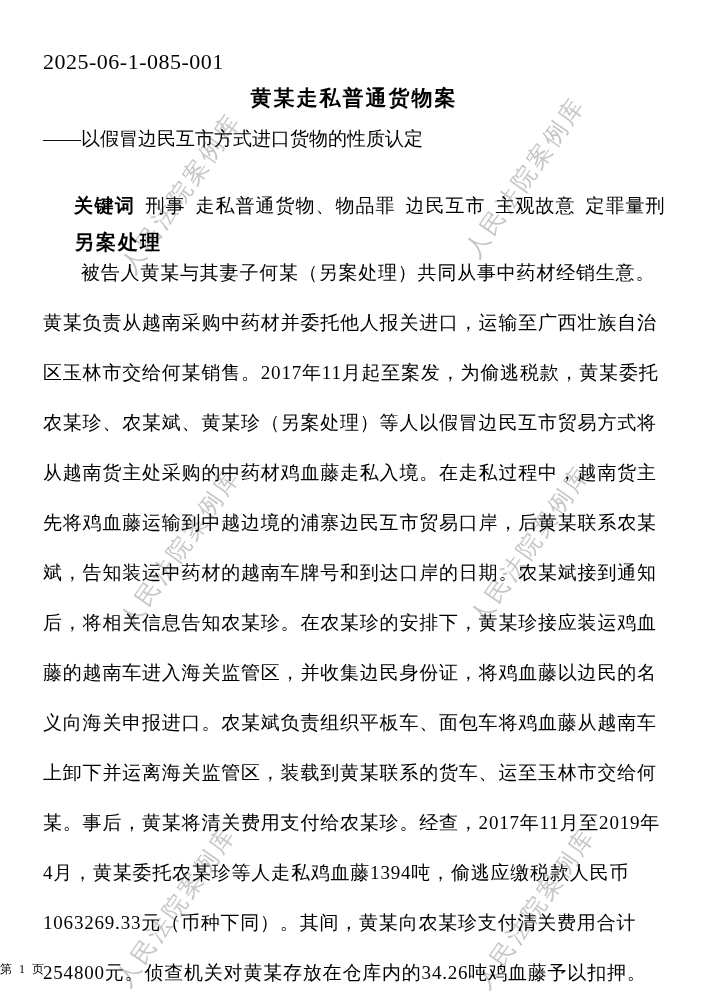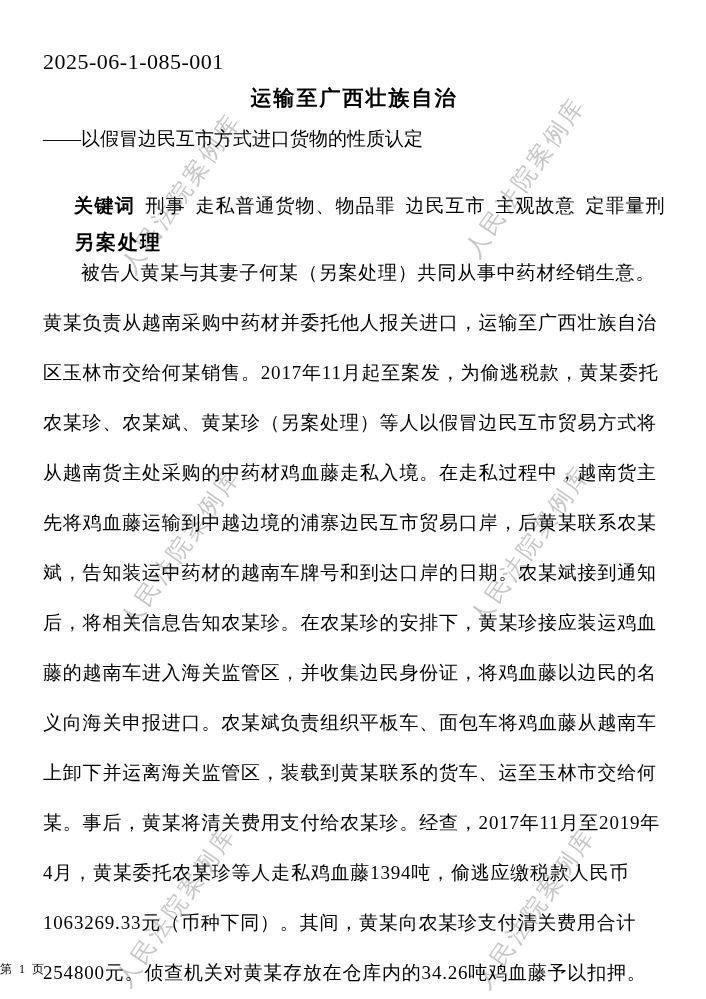--- a/index.html
+++ b/index.html
@@ -115,21 +115,21 @@
     <div class="wm wm3" style="color: rgb(198, 198, 198);">人民法院案例库</div>
     <div class="wm wm4" style="color: rgb(198, 198, 198);">人民法院案例库</div>
     <div class="wm wm5" style="color: rgb(198, 198, 198);">人民法院案例库</div>
     <div class="wm wm6" style="color: rgb(198, 198, 198);">人民法院案例库</div>
   </div>
 
   <div class="content">
 
     <div class="doc-number">2025-06-1-085-001</div>
 
-    <h1 class="title">运输至广西壮族自治</h1>
+    <h1 class="title">黄某走私普通货物案</h1>
 
     <div class="subtitle">——以假冒边民互市方式进口货物的性质认定</div>
 
     <div class="keywords">
       <span class="kw-label">关键词</span><span class="kw-item">刑事</span><span class="kw-item">走私普通货物、物品罪</span><span class="kw-item">边民互市</span><span class="kw-item">主观故意</span><span class="kw-item">定罪量刑</span>
     </div>
 
     <h2 class="section-heading">另案处理</h2>
 
     <div class="para para-1">被告人黄某与其妻子何某（另案处理）共同从事中药材经销生意。

